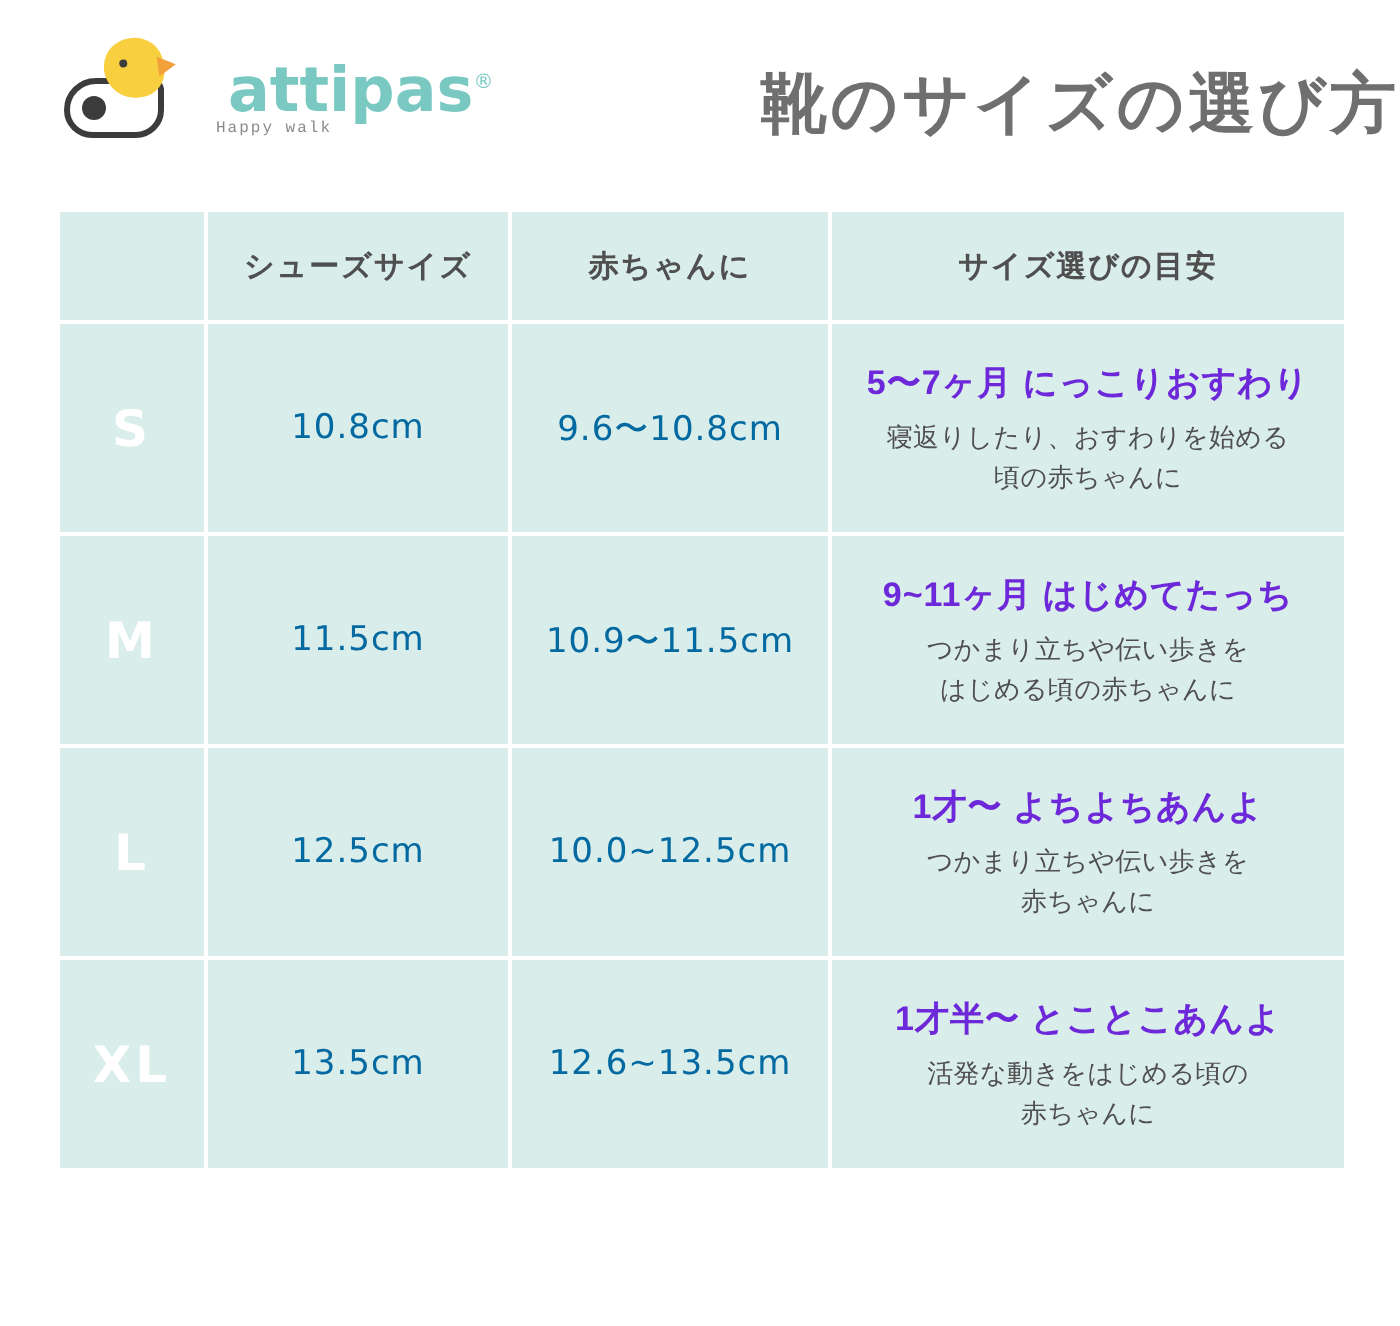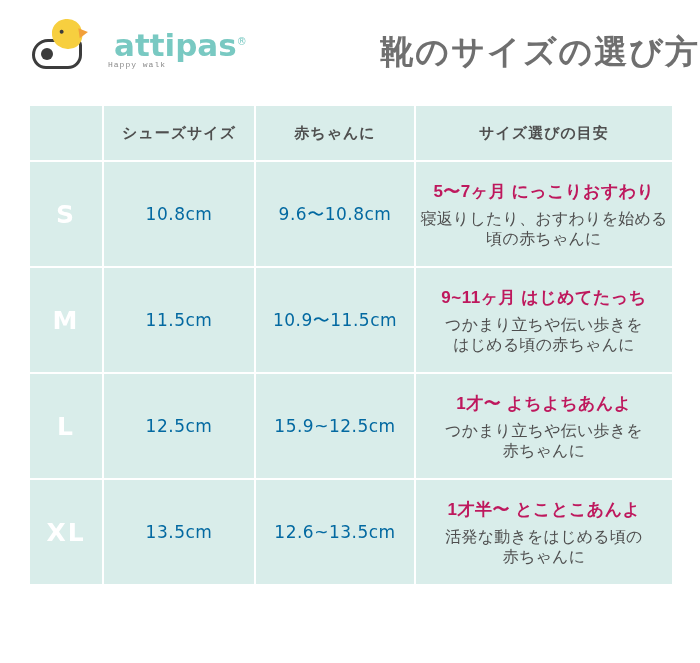--- a/index.html
+++ b/index.html
@@ -174,27 +174,27 @@
     color: #0369a1;
     letter-spacing: 0.5px;
   }
   td.guide {
     text-align: center;
     padding: 6px 10px;
   }
   .guide-title {
     font-size: 17px;
     font-weight: bold;
-    color: #be185d;
+    color: #6d28d9;
     letter-spacing: 0.5px;
     margin-bottom: 6px;
     text-align: center;
   }
   .guide-desc {
-    font-size: 16px;
+    font-size: 13px;
     color: #4f4f4f;
     line-height: 20px;
     text-align: center;
     letter-spacing: 0.2px;
     font-family: Liberation Serif, serif;
   }
   .guide-desc div { white-space: nowrap; }
 </style>
 </head>
 <body>
@@ -250,21 +250,21 @@
           <div class="guide-title">9~11ヶ月  はじめてたっち</div>
           <div class="guide-desc">
             <div>つかまり立ちや伝い歩きを</div>
             <div>はじめる頃の赤ちゃんに</div>
           </div>
         </td>
       </tr>
       <tr>
         <td class="size-label">L</td>
         <td class="num">12.5cm</td>
-        <td class="num">15.9~12.5cm</td>
+        <td class="num">10.0~12.5cm</td>
         <td class="guide">
           <div class="guide-title">1才〜  よちよちあんよ</div>
           <div class="guide-desc">
             <div>つかまり立ちや伝い歩きを</div>
             <div>赤ちゃんに</div>
           </div>
         </td>
       </tr>
       <tr>
         <td class="size-label">XL</td>

